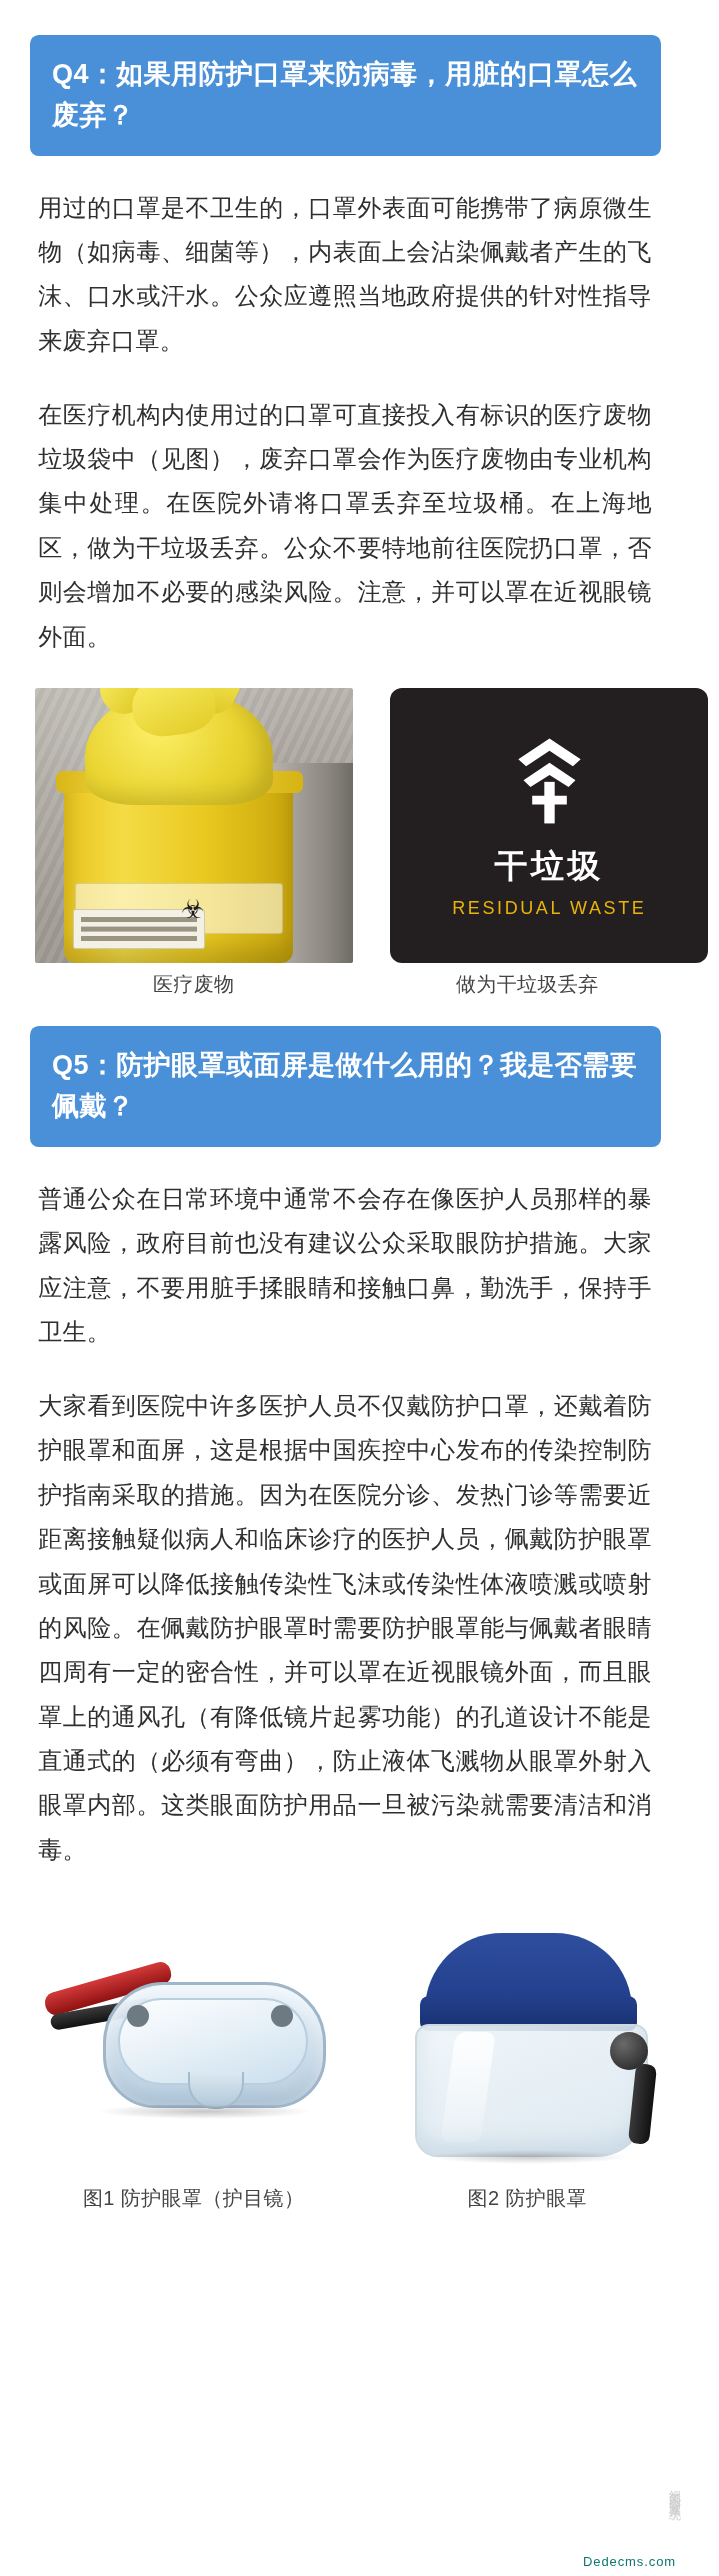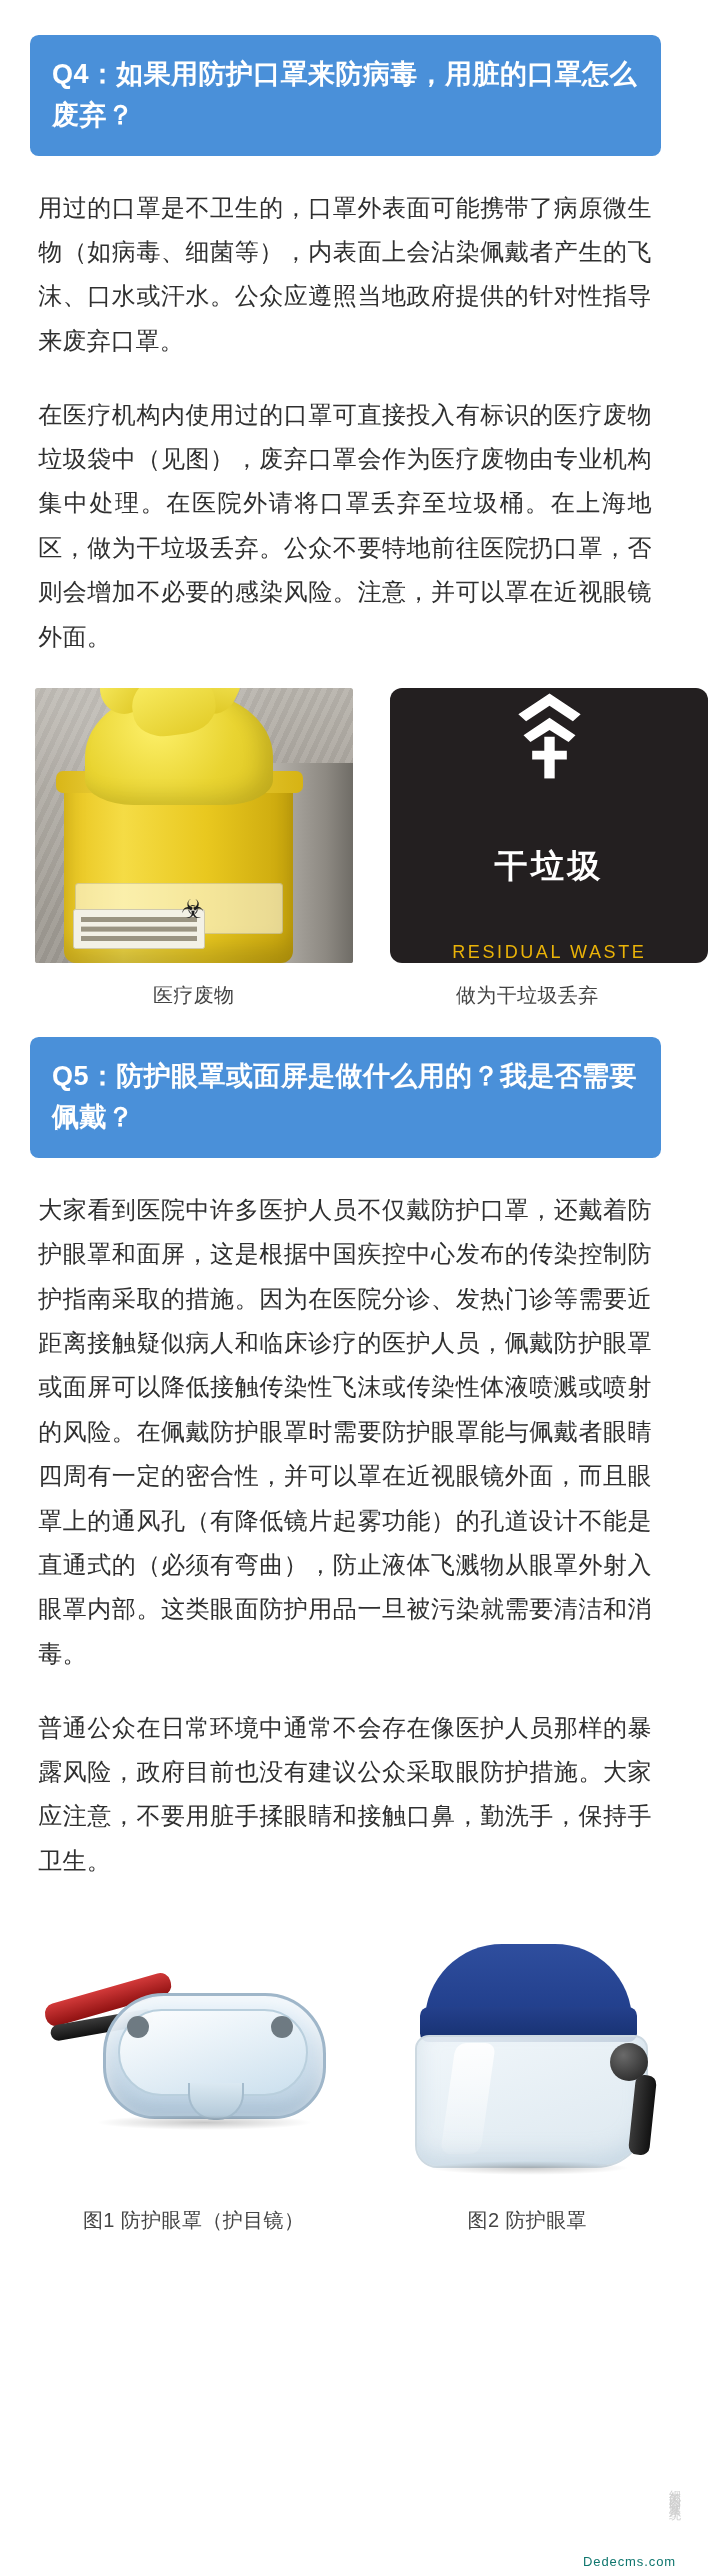--- a/index.html
+++ b/index.html
@@ -59,21 +59,21 @@
   .fig-img {
     width: 318px;
     height: 275px;
     border-radius: 2.6px;
     overflow: hidden;
     position: relative;
   }
   .fig-cap {
     font-size: 20px;
     color: #444;
-    margin-top: 19px;
+    margin-top: 8px;
     text-align: center;
     letter-spacing: 0.4px;
   }
 
   
   .medwaste {
     background: linear-gradient(180deg,#b9b5ae 0%, #a9a49c 36%, #9e9a93 100%);
   }
   .mw-floor {
     position: absolute;
@@ -177,21 +177,21 @@
     background: linear-gradient(90deg,#bdb9b2,#8d8982 70%,#6f6c66);
     border-radius: 5.2px 0 0 0;
   }
 
   
   .residual {
     background: #231f20;
     display: flex;
     flex-direction: column;
     align-items: center;
-    justify-content: space-between;
+    justify-content: center;
     border-radius: 12px;
     margin-left: 44px;
   }
   .rw-glyph {
     width: 97px;
     height: 96px;
     position: relative;
     margin-bottom: 15.6px;
   }
   .rw-glyph svg { display: block; }
@@ -414,23 +414,23 @@
         <div class="rw-cn">干垃圾</div>
         <div class="rw-en">RESIDUAL WASTE</div>
       </div>
       <div class="fig-cap">做为干垃圾丢弃</div>
     </div>
 
   </div>
 
   <div class="qbanner second">Q5：防护眼罩或面屏是做什么用的？我是否需要佩戴？</div>
 
+  <p class="para">普通公众在日常环境中通常不会存在像医护人员那样的暴露风险，政府目前也没有建议公众采取眼防护措施。大家应注意，不要用脏手揉眼睛和接触口鼻，勤洗手，保持手卫生。</p>
+
   <p class="para">大家看到医院中许多医护人员不仅戴防护口罩，还戴着防护眼罩和面屏，这是根据中国疾控中心发布的传染控制防护指南采取的措施。因为在医院分诊、发热门诊等需要近距离接触疑似病人和临床诊疗的医护人员，佩戴防护眼罩或面屏可以降低接触传染性飞沫或传染性体液喷溅或喷射的风险。在佩戴防护眼罩时需要防护眼罩能与佩戴者眼睛四周有一定的密合性，并可以罩在近视眼镜外面，而且眼罩上的通风孔（有降低镜片起雾功能）的孔道设计不能是直通式的（必须有弯曲），防止液体飞溅物从眼罩外射入眼罩内部。这类眼面防护用品一旦被污染就需要清洁和消毒。</p>
-
-  <p class="para">普通公众在日常环境中通常不会存在像医护人员那样的暴露风险，政府目前也没有建议公众采取眼防护措施。大家应注意，不要用脏手揉眼睛和接触口鼻，勤洗手，保持手卫生。</p>
 
   <div class="figure-row">
 
     <div class="figure">
       <div class="fig-img goggles">
         <div class="gg-strap"></div>
         <div class="gg-strap2"></div>
         <div class="gg-body"></div>
         <div class="gg-lens"></div>
         <div class="gg-bridge"></div>

